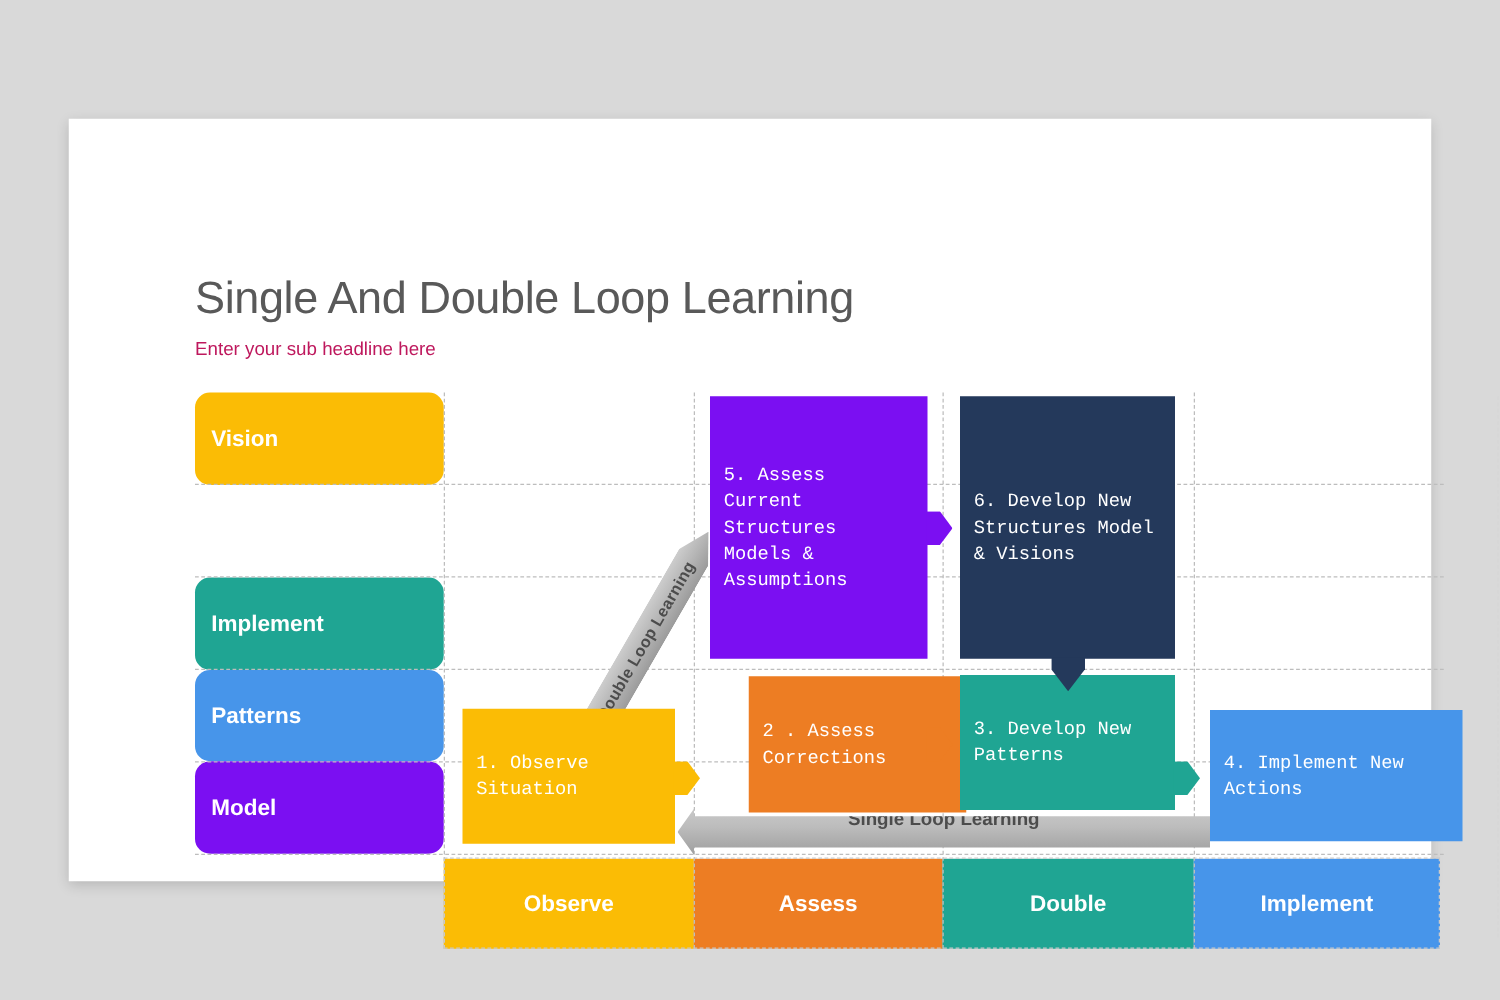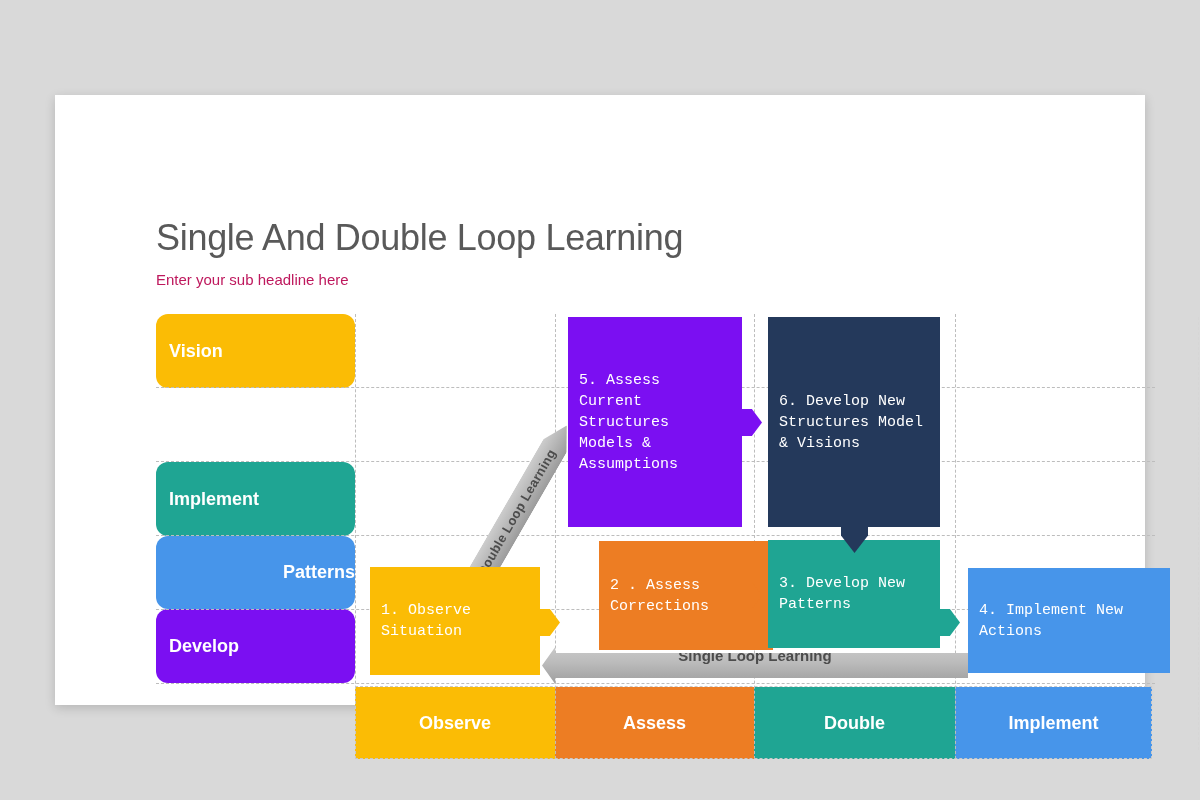--- a/index.html
+++ b/index.html
@@ -100,25 +100,25 @@
     <div class="vline" style="left:900px;top:219px;height:445px;"></div>
     <div class="vline light" style="left:1143px;top:222px;height:433px;"></div>
     <div class="strip-border"></div>
 
     <div class="row-label" style="top: 219px; height: 74px; background: rgb(251, 188, 5);">
       <span>Vision</span>
     </div>
     <div class="row-label" style="top: 367px; height: 74px; background: rgb(31, 165, 147);">
       <span>Implement</span>
     </div>
-    <div class="row-label" style="top: 441px; height: 73px; background: rgb(71, 149, 234); justify-content: flex-end;">
+    <div class="row-label" style="top: 441px; height: 73px; background: rgb(71, 149, 234);">
       <span>Patterns</span>
     </div>
     <div class="row-label" style="top: 514px; height: 74px; background: rgb(123, 15, 242);">
-      <span>Develop</span>
+      <span>Model</span>
     </div>
 
     <div class="col-label" style="left: 300px; width: 200px; background: rgb(251, 188, 5);">
       <span>Observe</span>
     </div>
     <div class="col-label" style="left: 500px; width: 199px; background: rgb(237, 125, 35);">
       <span>Assess</span>
     </div>
     <div class="col-label" style="left: 699px; width: 201px; background: rgb(31, 165, 147);">
       <span>Double</span>

